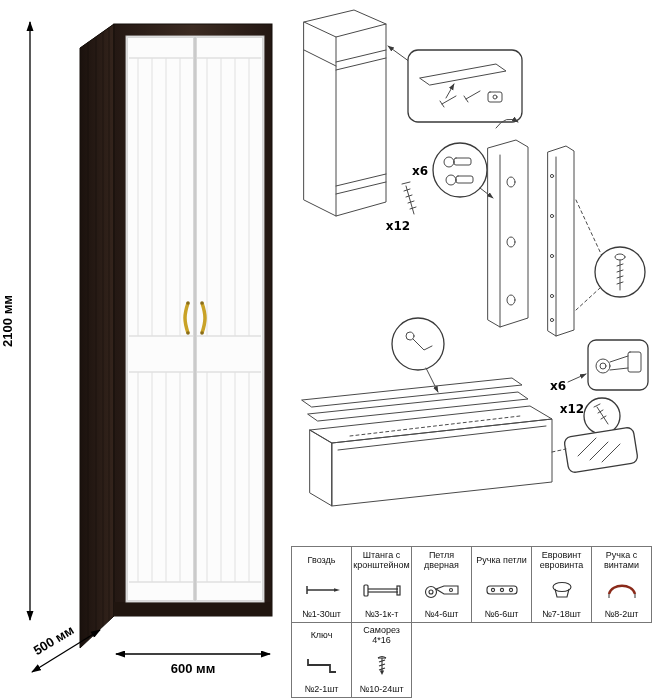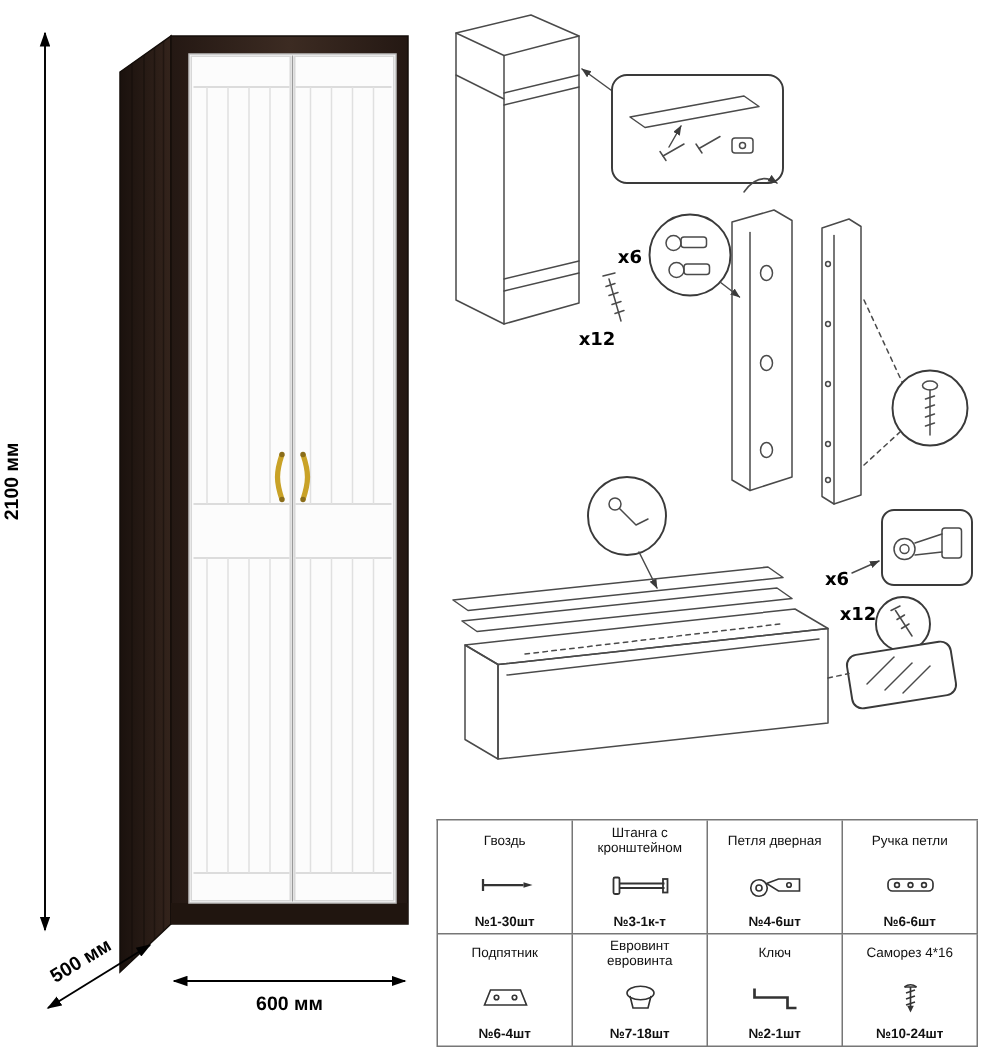--- a/index.html
+++ b/index.html
@@ -7,31 +7,31 @@
   .stage{position:relative;width:654px;height:700px;background:#fff;overflow:hidden;}
   svg{display:block;}
   .ln{fill:none;stroke:#4a4a4a;stroke-width:1;stroke-linejoin:round;stroke-linecap:round;}
   .dash{stroke-dasharray:3 3;}
   .co{fill:#fff;stroke:#3a3a3a;stroke-width:1.3;}
   .lbl{font:bold 12px "DejaVu Sans",sans-serif;fill:#000;}
   .dim{font:bold 13px "Liberation Sans",sans-serif;fill:#000;}
 
   .parts-table{
     position:absolute;left:291px;top:546px;width:361px;height:152px;
-    display:grid;grid-template-columns:repeat(4,1fr);grid-template-rows:1fr 1fr;
+    display:grid;grid-template-columns:repeat(6,1fr);grid-template-rows:1fr 1fr;
     border-top:1px solid #777;border-left:1px solid #777;background:#fff;box-sizing:border-box;
   }
   .pcell{
     border-right:1px solid #777;border-bottom:1px solid #777;
     display:flex;flex-direction:column;align-items:center;justify-content:space-between;
     padding:3px 2px;box-sizing:border-box;overflow:hidden;
   }
   .part-name{font-size:9px;line-height:1.1;text-align:center;color:#111;height:21px;
     display:flex;align-items:center;justify-content:center;}
-  .part-qty{font-size:9px;color:#111;text-align:center;font-weight:bold;}
+  .part-qty{font-size:9px;color:#111;text-align:center;}
   .part-icon{width:44px;height:26px;flex:0 0 auto;}
 </style>
 </head>
 <body>
 
 <div class="stage">
 
   <svg width="290" height="700" viewBox="0 0 290 700" style="position:absolute;left:0;top:0;">
     <defs>
       <linearGradient id="woodFront" x1="0" y1="0" x2="1" y2="0">
@@ -323,43 +323,43 @@
         <g stroke="#333" fill="none" stroke-width="1.1">
           <rect x="7" y="9" width="30" height="8" rx="3"></rect>
           <circle cx="13" cy="13" r="1.6"></circle>
             <circle cx="22" cy="13" r="1.6"></circle>
             <circle cx="31" cy="13" r="1.6"></circle>
         </g>
       </svg>
       <div class="part-qty">№6-6шт</div>
     </div>
 
-    <div class="pcell">
-      <div class="part-name">Подпятник</div>
-      <svg class="part-icon" viewBox="0 0 44 26">
-        <g stroke="#333" fill="none" stroke-width="1.1">
-          <path d="M8,18 L12,8 L32,8 L36,18 Z"></path>
-          <circle cx="16" cy="13" r="1.5"></circle>
-            <circle cx="28" cy="13" r="1.5"></circle>
-        </g>
-      </svg>
-      <div class="part-qty">№6-4шт</div>
-    </div>
 
     <div class="pcell">
       <div class="part-name">Евровинт евровинта</div>
       <svg class="part-icon" viewBox="0 0 44 26">
         <g stroke="#333" fill="none" stroke-width="1.1">
           <ellipse cx="22" cy="10" rx="9" ry="4.5"></ellipse>
           <path d="M15,12 L17,20 L27,20 L29,12"></path>
         </g>
       </svg>
       <div class="part-qty">№7-18шт</div>
     </div>
 
+    <div class="pcell">
+      <div class="part-name">Ручка с винтами</div>
+      <svg class="part-icon" viewBox="0 0 44 26">
+        <path d="M9,17 C12,6 32,6 35,17" stroke="#8a2a1a" fill="none" stroke-width="2.4"></path>
+        <g stroke="#333" stroke-width="1">
+          <line x1="9" y1="17" x2="9" y2="21"></line>
+            <line x1="35" y1="17" x2="35" y2="21"></line>
+        </g>
+      </svg>
+      <div class="part-qty">№8-2шт</div>
+    </div>
 
     <div class="pcell">
       <div class="part-name">Ключ</div>
       <svg class="part-icon" viewBox="0 0 44 26">
         <polyline points="8,7 8,13 30,13 30,20 36,20" stroke="#333" fill="none" stroke-width="1.8"></polyline>
       </svg>
       <div class="part-qty">№2-1шт</div>
     </div>
 
     <div class="pcell">

